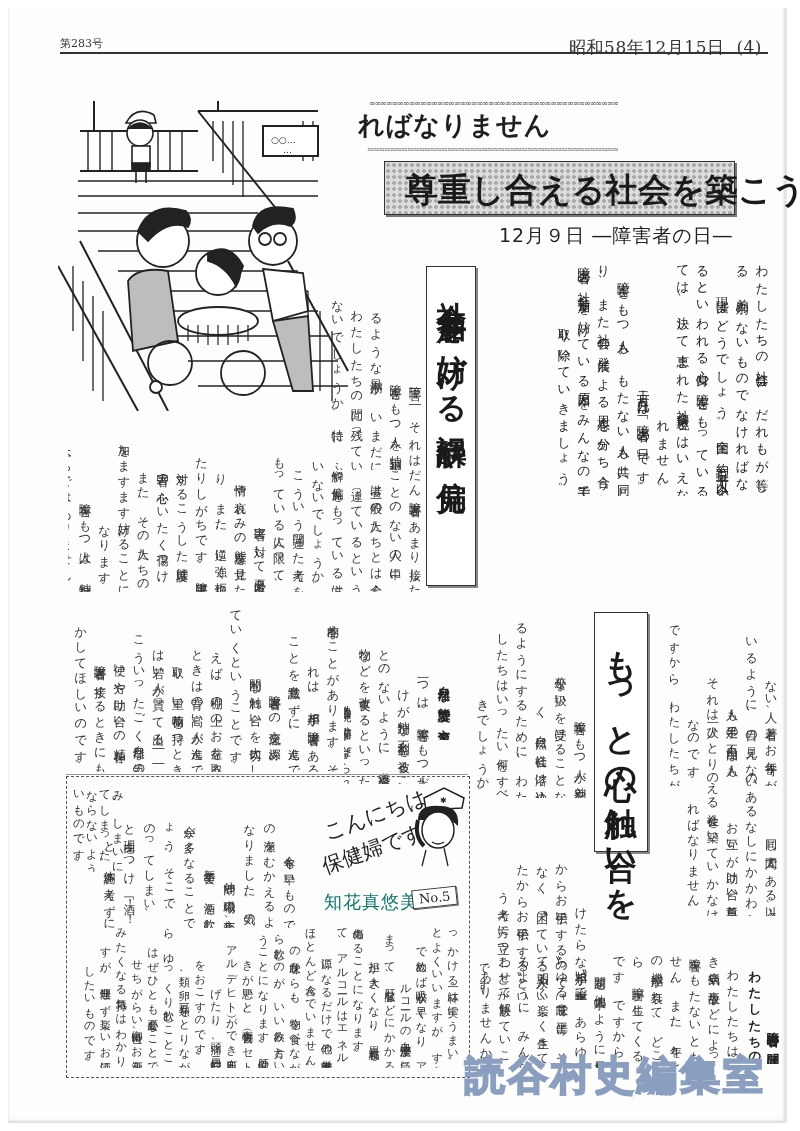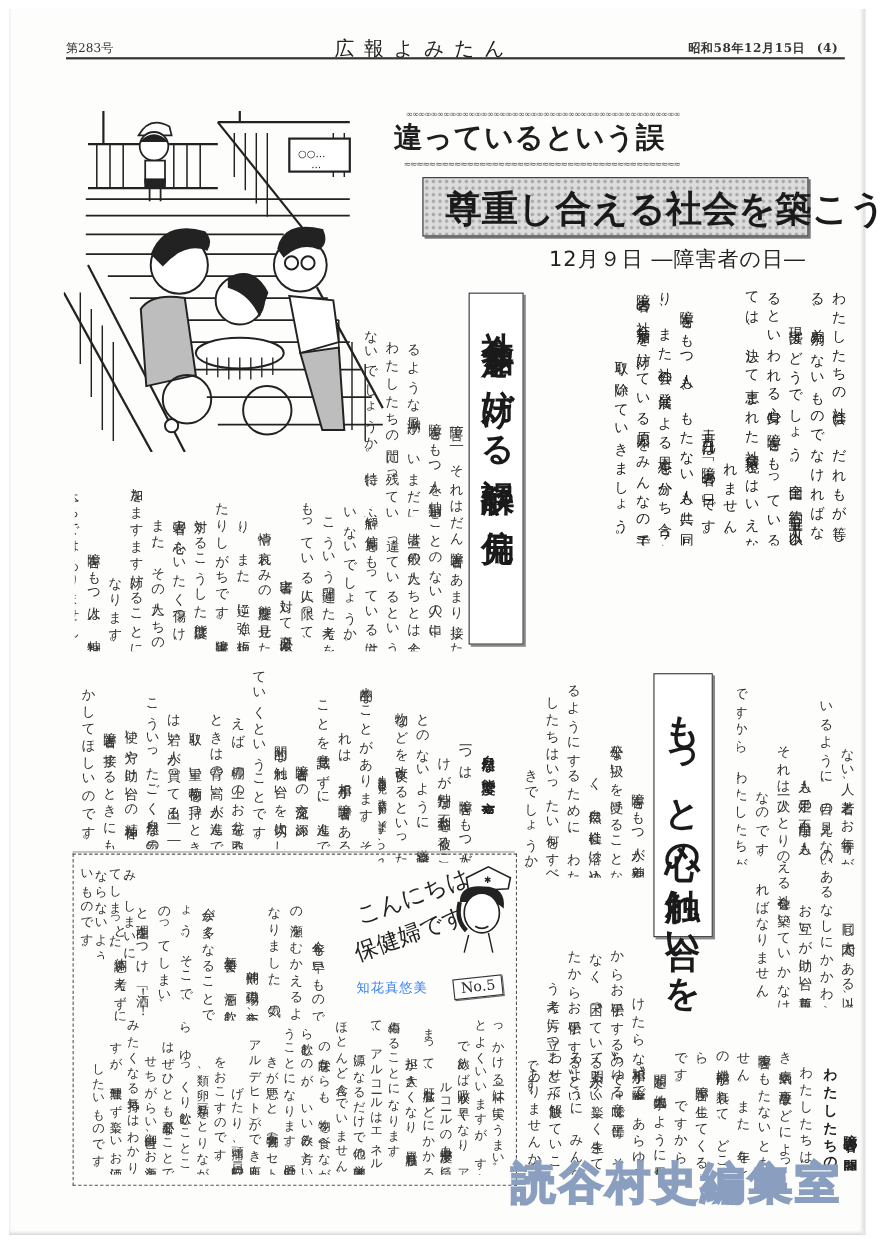--- a/index.html
+++ b/index.html
@@ -12,21 +12,21 @@
   .page {
     position: absolute; left: 8px; top: 8px; width: 776px; height: 1115px;
     background: #fdfdfc; border-right: 3px solid #e4e4e4;
     box-shadow: 0 -2px 3px #d8d8d8 inset;
     text-align: right;
   }
   .abs { position: absolute; }
   
   .hdr-issue { left: 52px; top: 28px; font-size: 11px; color: #333; }
   .hdr-title { left: 296px; top: 24px; font-size: 18px; letter-spacing: 9px; color: #222; font-family: "DejaVu Sans", sans-serif; }
-  .hdr-date { right: 22px; top: 28px; font-size: 11px; color: #333; letter-spacing: 0.5px; font-weight: bold; }
+  .hdr-date { right: 22px; top: 28px; font-size: 17px; color: #333; letter-spacing: 0.5px; }
   .hdr-rule { left: 52px; top: 44px; width: 708px; height: 2px; background: #333; }
 
   .vt {
     writing-mode: vertical-rl; text-orientation: upright;
     font-size: 12.2px; line-height: 19.4px; letter-spacing: 1.6px;
     color: #333; white-space: pre; overflow: hidden;
   }
   .vt-sans { font-family: "DejaVu Sans", sans-serif; color: #222; font-size: 12.8px; line-height: 19.8px; letter-spacing: 2.8px; }
 
   .deco { height: 8px; font-size: 8px; line-height: 8px; color: #555; overflow: hidden; white-space: nowrap; letter-spacing: -1px; font-family: "DejaVu Sans", sans-serif; }
@@ -53,35 +53,34 @@
   .illus { left: 50px; top: 93px; width: 300px; height: 310px; }
   .dashed-box { border: 1.5px dashed #555; }
   .hr { background: #999; height: 1px; }
 
   .sake-title {
     border: 1.5px solid #333; border-radius: 14px; background: #fff;
     font-size: 15.5px; font-weight: bold; white-space: nowrap; color: #1a1a1a;
     padding: 3px 8px; font-family: "DejaVu Serif", serif;
   }
   .nurse-greet { font-family: "DejaVu Sans", sans-serif; font-size: 21px; color: #222; transform: rotate(-20deg); transform-origin: left top; white-space: nowrap; }
-  .nurse-name { font-family: "DejaVu Sans", sans-serif; font-size: 12px; color: #3b82f6; letter-spacing: 1px; }
+  .nurse-name { font-family: "DejaVu Sans", sans-serif; font-size: 18px; color: #0f766e; letter-spacing: 1px; }
   .nurse-no { border: 1.2px solid #333; font-size: 13px; padding: 1px 6px; transform: rotate(-6deg); background: #fff; font-family: "DejaVu Serif", serif; box-shadow: 1px 1px 0 #666; }
 
   .watermark {
     right: 18px; bottom: 20px; font-size: 40px; font-weight: bold; letter-spacing: 3px;
     color: #e8edf5; -webkit-text-stroke: 2px #8a9fbf; font-family: "DejaVu Sans", sans-serif; margin-left: 36px;
   }
 </style>
 </head>
 <body>
 
 <div class="page">
 
   <div class="abs hdr-issue">第283号</div>
-  <div class="abs hdr-title">広報よみたん</div>
   <div class="abs hdr-date">
     <span>昭和58年12月15日</span>
     <span style="margin-left:6px;">(4)</span>
   </div>
   <div class="abs hdr-rule"></div>
 
   <div class="abs illus">
     <svg width="300" height="310" viewBox="0 0 300 310">
       <g stroke="#222" stroke-width="2" fill="none">
 
@@ -182,21 +181,21 @@
         <path d="M195 125 Q200 100 235 108 Q240 120 232 125 Q215 118 200 132 Z" fill="#222"></path>
         <circle cx="207" cy="138" r="6" fill="none"></circle>
           <circle cx="222" cy="138" r="6" fill="none"></circle>
         <path d="M205 168 L245 172 L250 210 L215 220 Z" fill="#fff"></path>
         <path d="M215 220 L235 290 L255 290 L250 215 Z" fill="#bdbdbd"></path>
       </g>
     </svg>
   </div>
 
   <div class="abs deco" style="left:350px; top:92px; width:260px;">∞∞∞∞∞∞∞∞∞∞∞∞∞∞∞∞∞∞∞∞∞∞∞∞∞∞∞∞∞∞∞∞∞∞∞∞∞∞∞∞∞∞∞∞</div>
-  <div class="abs headline1">違っているという誤</div>
+  <div class="abs headline1">ればなりません</div>
   <div class="abs deco" style="left:350px; top:138px; width:260px;">≈≈≈≈≈≈≈≈≈≈≈≈≈≈≈≈≈≈≈≈≈≈≈≈≈≈≈≈≈≈≈≈≈≈≈≈≈≈≈≈≈≈≈≈</div>
   <div class="abs headline2-box">
     <div class="headline2">尊重し合える社会を築こう</div>
   </div>
   <div class="abs subhead">12月９日 ―障害者の日―</div>
 
   <div class="abs vt vt-sans" style="left:480px; top:248px; width:284px; height:240px;">わたしたちの社会は、だれもが等しく参加でき
 る、差別のないものでなければなりません。しかし、
 現実はどうでしょう。全国に約三百五十万人以上い
 るといわれる心身に障害をもっている人たちにとっ

